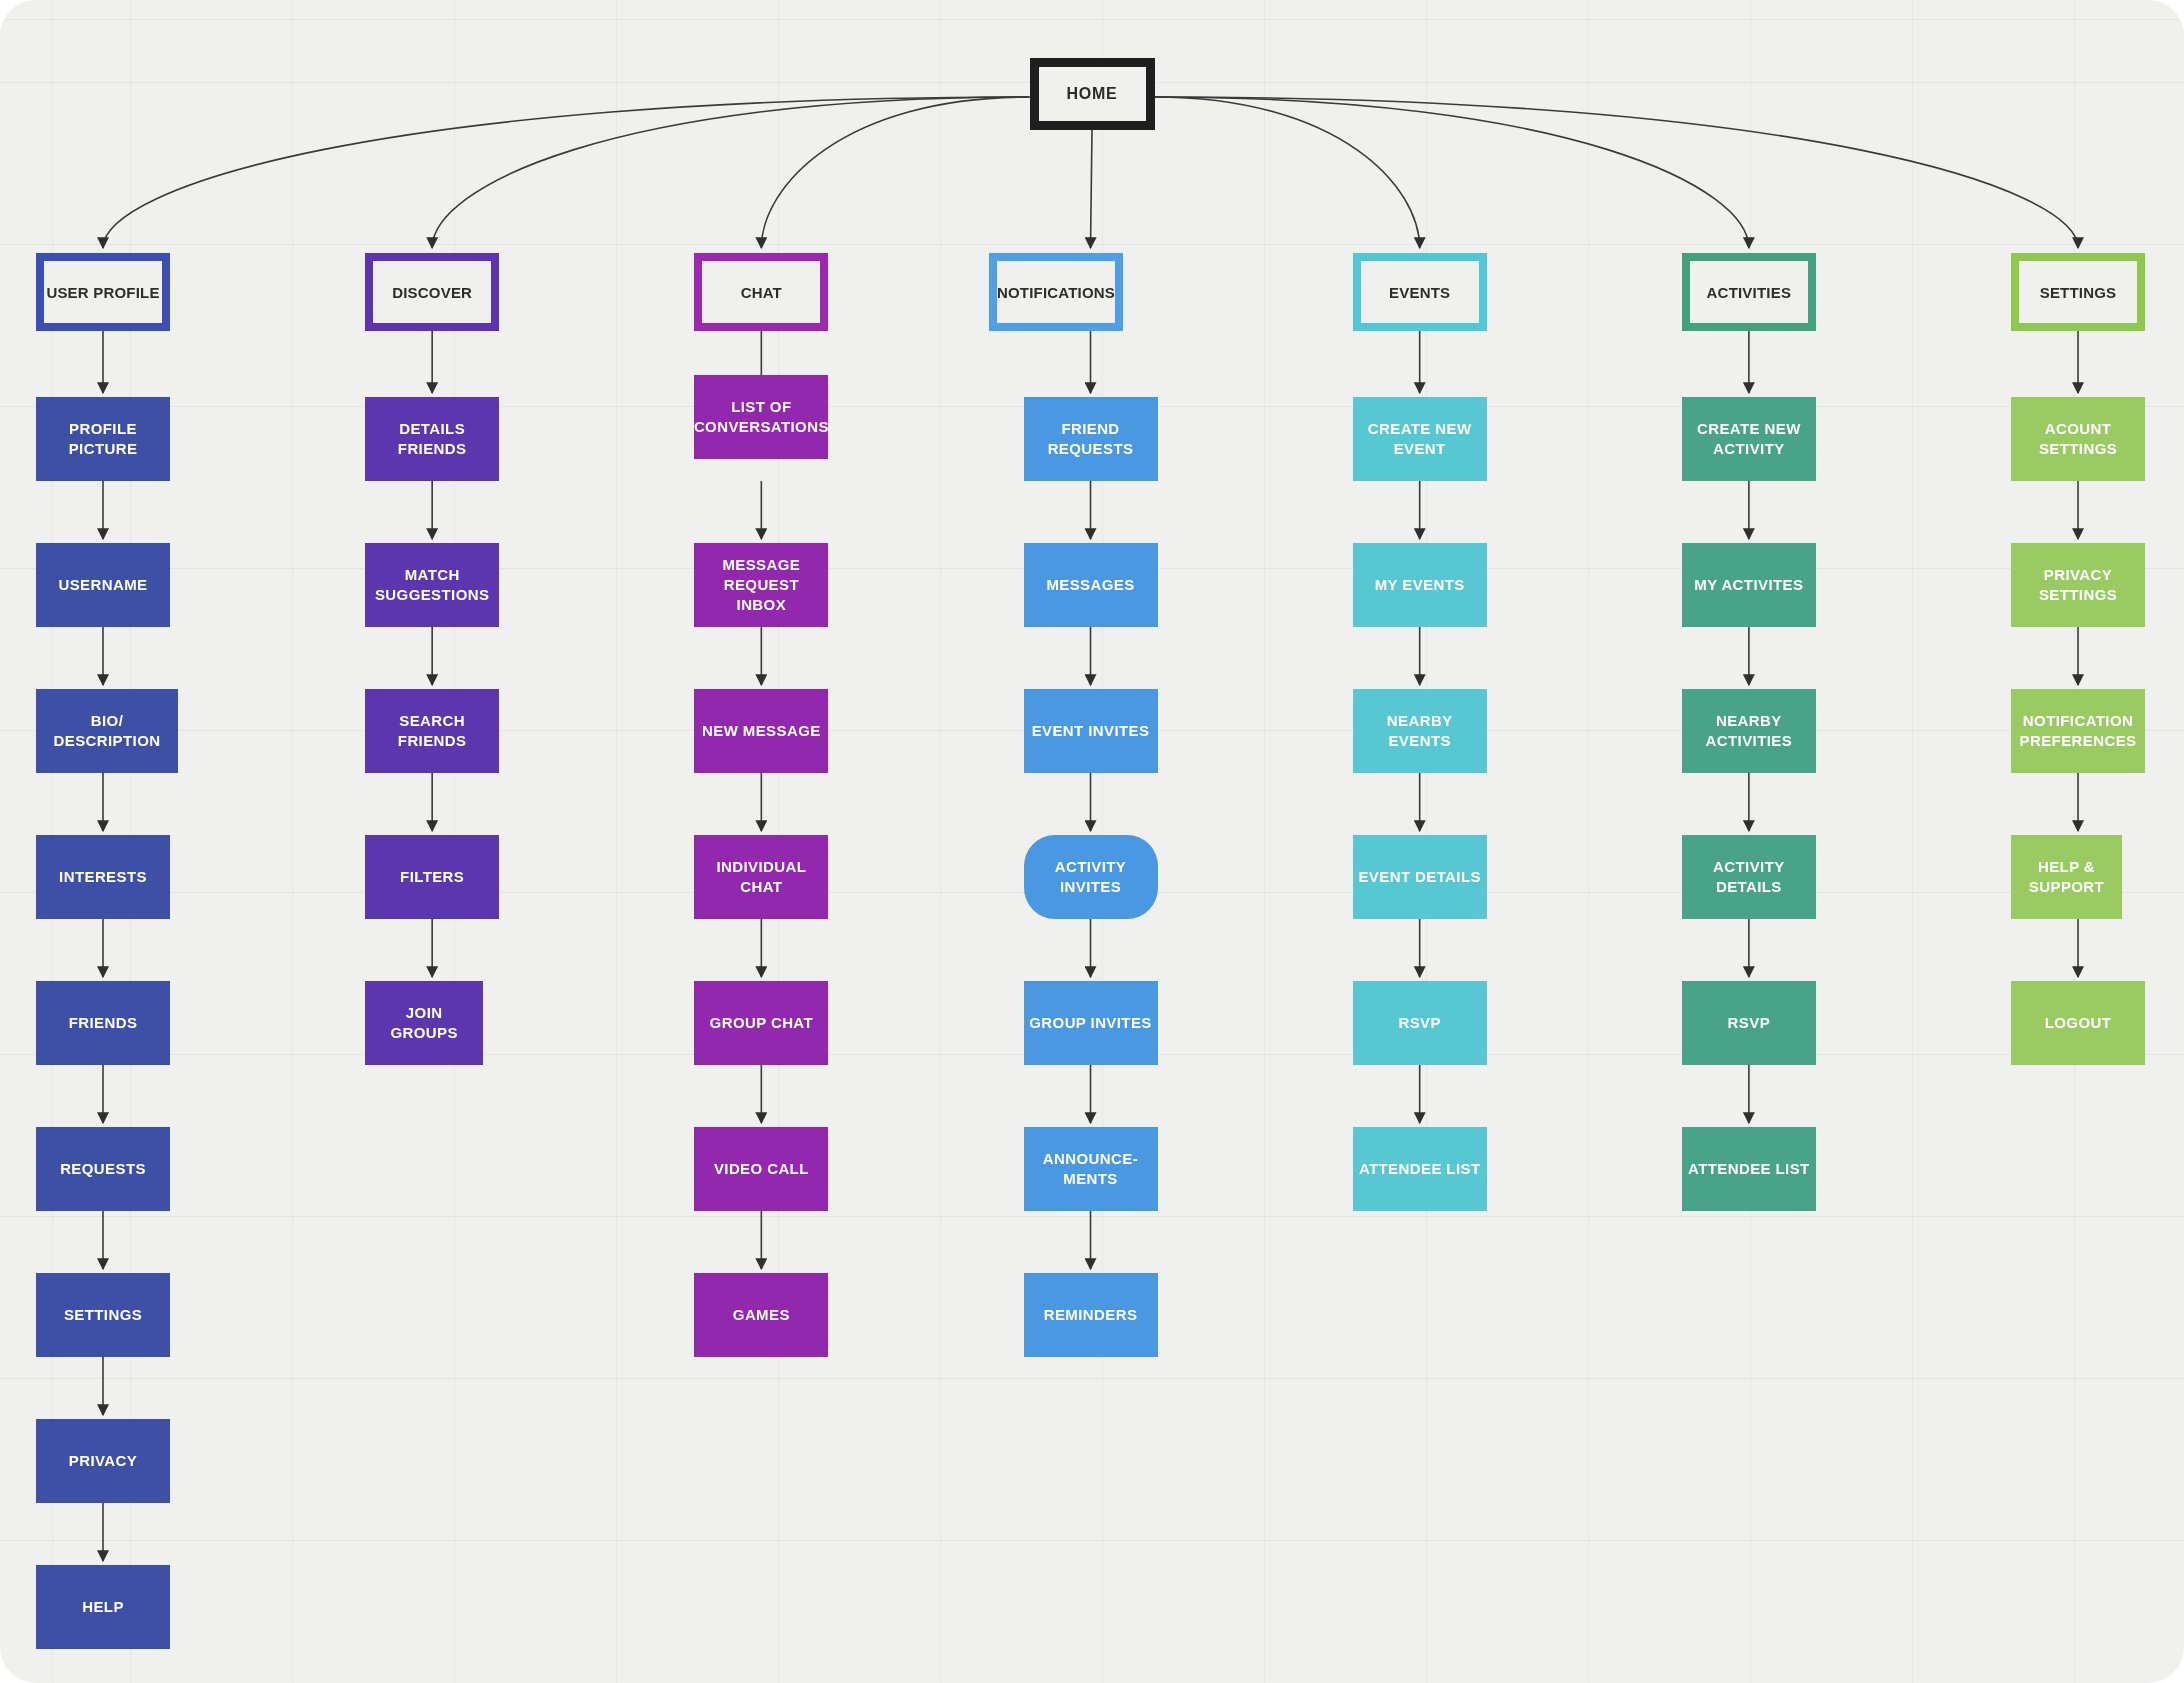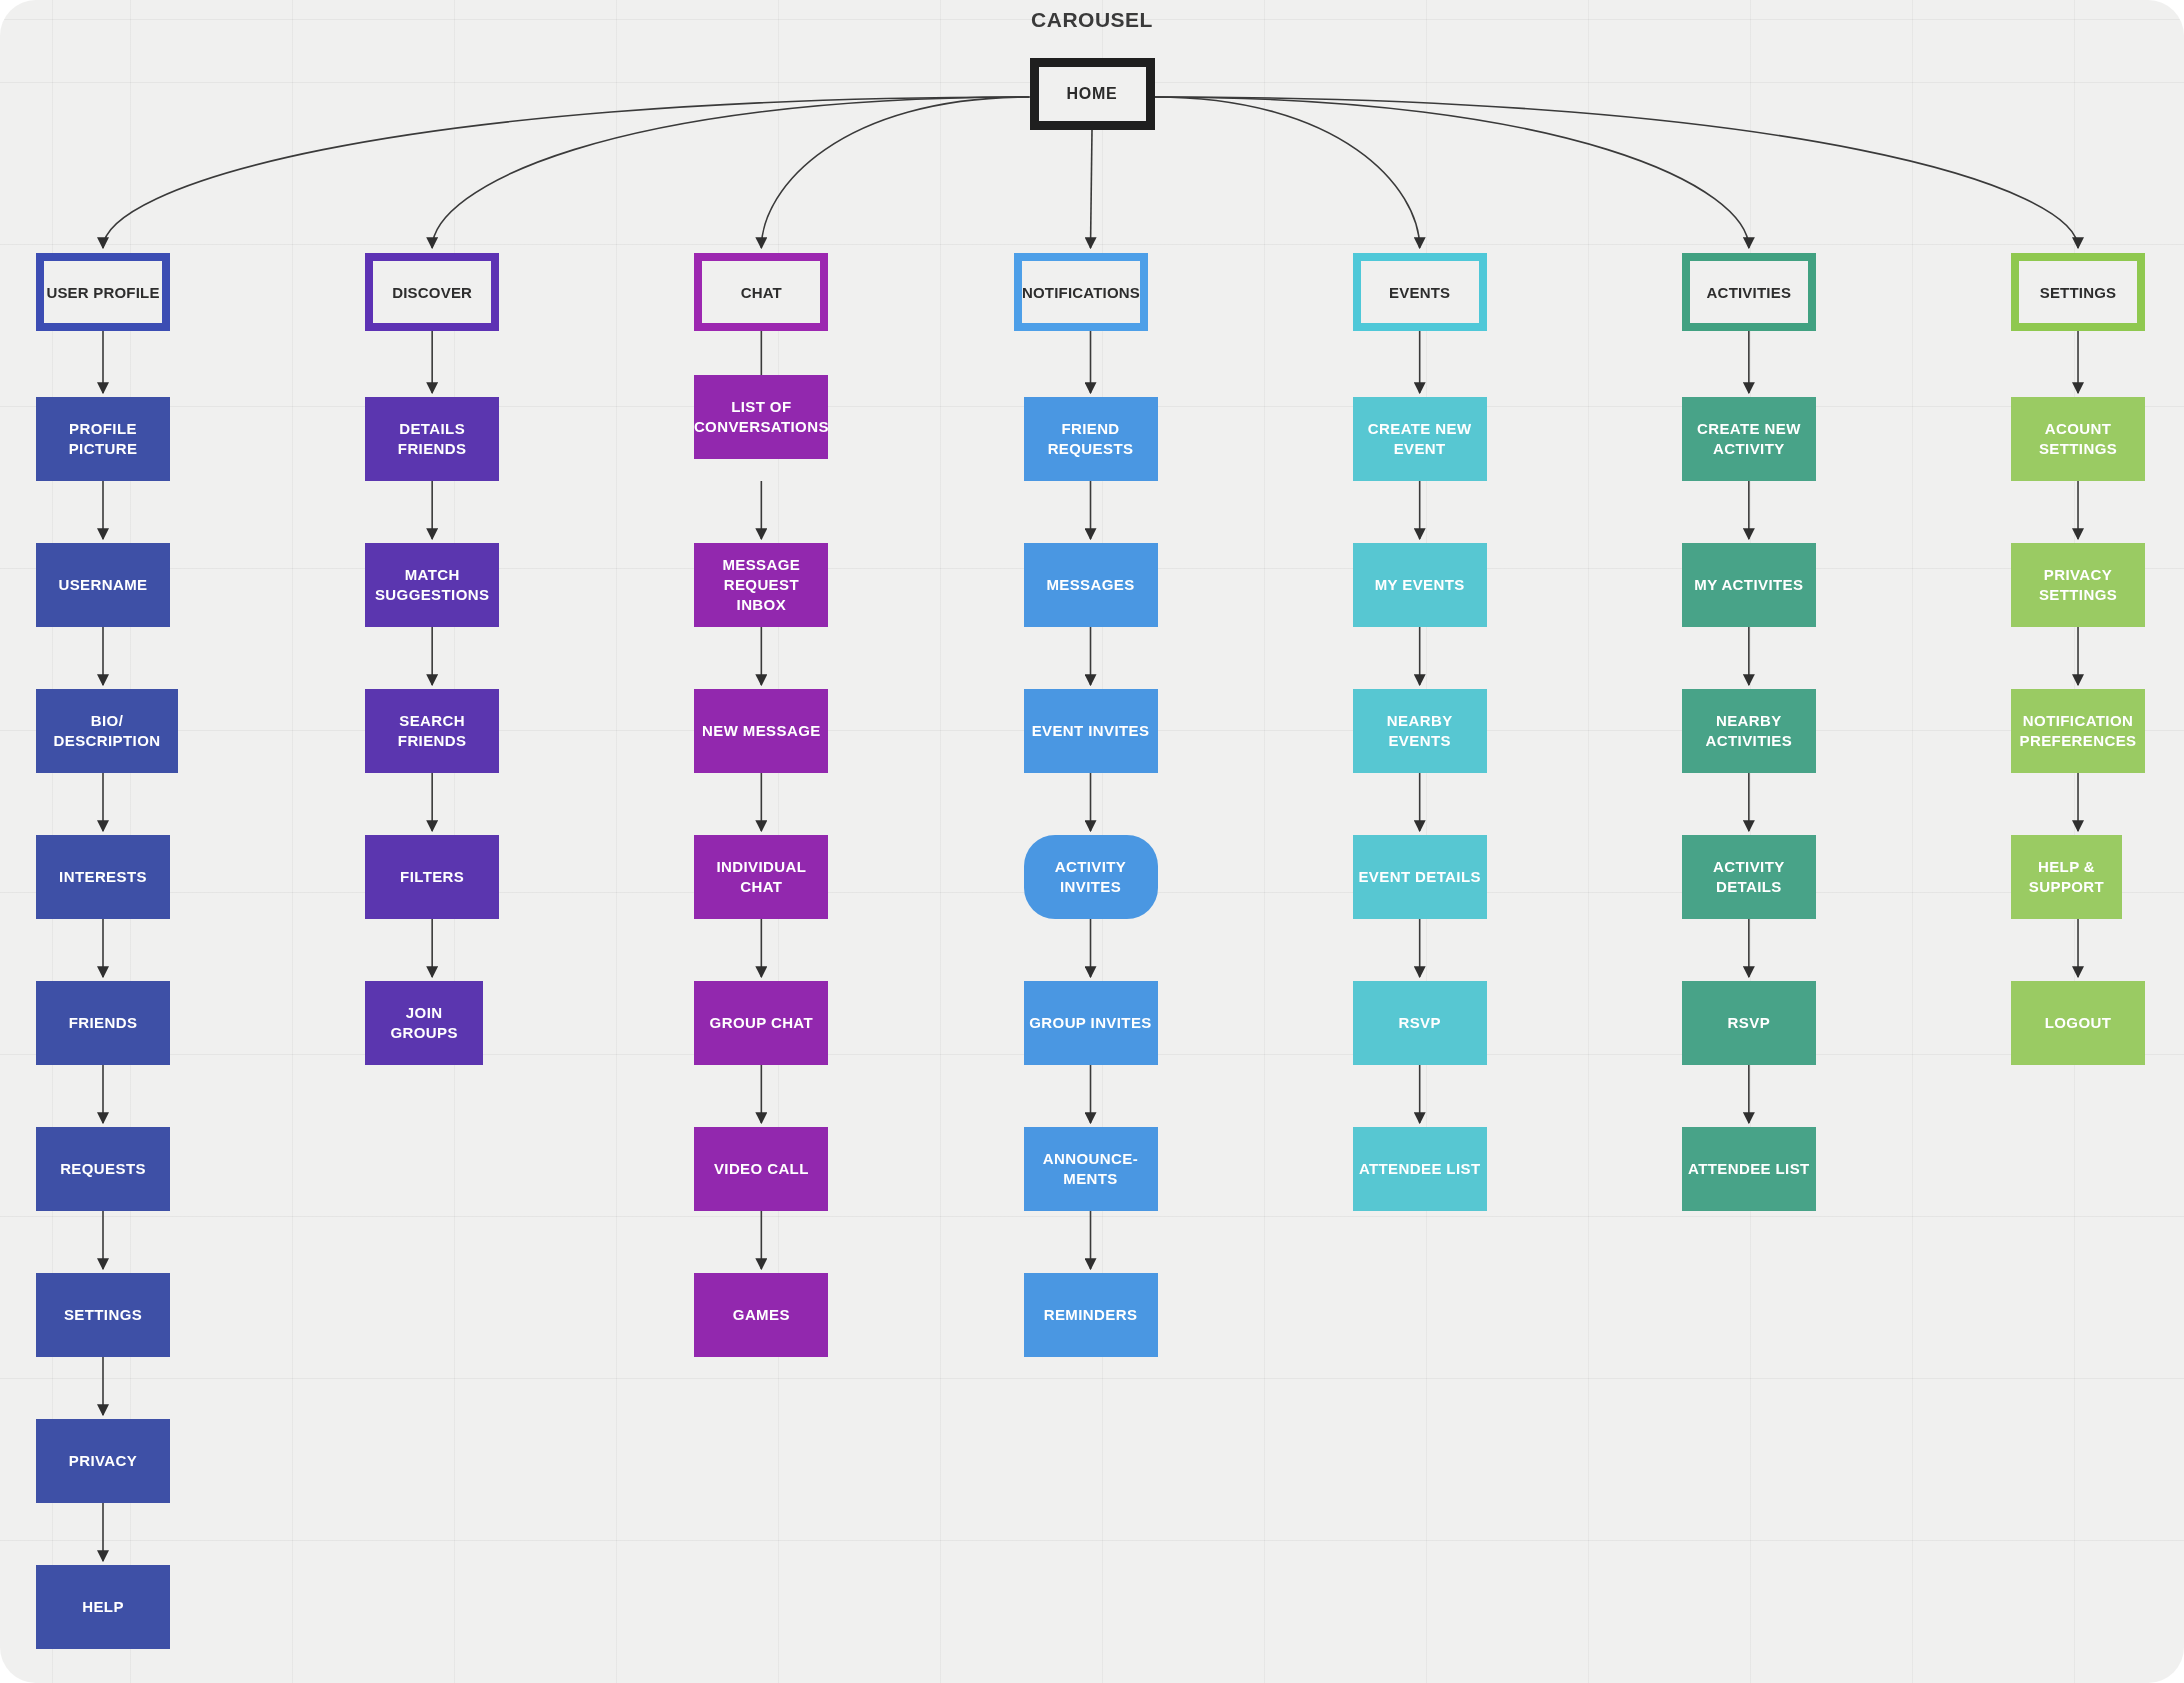--- a/index.html
+++ b/index.html
@@ -116,21 +116,20 @@
           <path d="M 1748.8500000000001 919 L 1748.8500000000001 977" marker-end="url(#arrow)"></path>
           <path d="M 1748.8500000000001 1065 L 1748.8500000000001 1123" marker-end="url(#arrow)"></path>
           <path d="M 2078.02 331 L 2078.02 393" marker-end="url(#arrow)"></path>
           <path d="M 2078.02 481 L 2078.02 539" marker-end="url(#arrow)"></path>
           <path d="M 2078.02 627 L 2078.02 685" marker-end="url(#arrow)"></path>
           <path d="M 2078.02 773 L 2078.02 831" marker-end="url(#arrow)"></path>
           <path d="M 2078.02 919 L 2078.02 977" marker-end="url(#arrow)"></path>
         </g>
     </svg>
 
-    <div class="diagram-title">CAROUSEL</div>
 
     <div class="root-node" id="root-node" style="left: 1029.5px; top: 58px; width: 125px; height: 72px; border-color: rgb(31, 31, 31);">HOME</div>
 
     <div id="nodes">
         <div class="col-header" style="left: 36px; top: 253px; width: 134px; height: 78px; border-color: rgb(60, 77, 179);">USER PROFILE</div>
         <div class="node" style="left: 36px; top: 397px; width: 134px; height: 84px; background: rgb(62, 80, 166);">PROFILE PICTURE</div>
         <div class="node" style="left: 36px; top: 543px; width: 134px; height: 84px; background: rgb(62, 80, 166);">USERNAME</div>
         <div class="node" style="left: 36px; top: 689px; width: 142px; height: 84px; background: rgb(62, 80, 166);">BIO/
 DESCRIPTION</div>
         <div class="node" style="left: 36px; top: 835px; width: 134px; height: 84px; background: rgb(62, 80, 166);">INTERESTS</div>
@@ -146,21 +145,21 @@
         <div class="node" style="left: 365.17px; top: 835px; width: 134px; height: 84px; background: rgb(91, 54, 175);">FILTERS</div>
         <div class="node" style="left: 365.17px; top: 981px; width: 118px; height: 84px; background: rgb(91, 54, 175);">JOIN GROUPS</div>
         <div class="col-header" style="left: 694.34px; top: 253px; width: 134px; height: 78px; border-color: rgb(156, 39, 176);">CHAT</div>
         <div class="node" style="left: 694.34px; top: 375px; width: 134px; height: 84px; background: rgb(146, 40, 174);">LIST OF CONVERSATIONS</div>
         <div class="node" style="left: 694.34px; top: 543px; width: 134px; height: 84px; background: rgb(146, 40, 174);">MESSAGE REQUEST INBOX</div>
         <div class="node" style="left: 694.34px; top: 689px; width: 134px; height: 84px; background: rgb(146, 40, 174);">NEW MESSAGE</div>
         <div class="node" style="left: 694.34px; top: 835px; width: 134px; height: 84px; background: rgb(146, 40, 174);">INDIVIDUAL CHAT</div>
         <div class="node" style="left: 694.34px; top: 981px; width: 134px; height: 84px; background: rgb(146, 40, 174);">GROUP CHAT</div>
         <div class="node" style="left: 694.34px; top: 1127px; width: 134px; height: 84px; background: rgb(146, 40, 174);">VIDEO CALL</div>
         <div class="node" style="left: 694.34px; top: 1273px; width: 134px; height: 84px; background: rgb(146, 40, 174);">GAMES</div>
-        <div class="col-header" style="left: 1014px; top: 253px; width: 134px; height: 78px; border-color: rgb(77, 159, 232);">NOTIFICATIONS</div>
+        <div class="col-header" style="left: 989px; top: 253px; width: 134px; height: 78px; border-color: rgb(77, 159, 232);">NOTIFICATIONS</div>
         <div class="node" style="left: 1023.51px; top: 397px; width: 134px; height: 84px; background: rgb(74, 151, 226);">FRIEND REQUESTS</div>
         <div class="node" style="left: 1023.51px; top: 543px; width: 134px; height: 84px; background: rgb(74, 151, 226);">MESSAGES</div>
         <div class="node" style="left: 1023.51px; top: 689px; width: 134px; height: 84px; background: rgb(74, 151, 226);">EVENT INVITES</div>
         <div class="node" style="left: 1023.51px; top: 835px; width: 134px; height: 84px; background: rgb(74, 151, 226); border-radius: 31px;">ACTIVITY INVITES</div>
         <div class="node" style="left: 1023.51px; top: 981px; width: 134px; height: 84px; background: rgb(74, 151, 226);">GROUP INVITES</div>
         <div class="node" style="left: 1023.51px; top: 1127px; width: 134px; height: 84px; background: rgb(74, 151, 226);">ANNOUNCE-
 MENTS</div>
         <div class="node" style="left: 1023.51px; top: 1273px; width: 134px; height: 84px; background: rgb(74, 151, 226);">REMINDERS</div>
         <div class="col-header" style="left: 1352.68px; top: 253px; width: 134px; height: 78px; border-color: rgb(79, 200, 216);">EVENTS</div>
         <div class="node" style="left: 1352.68px; top: 397px; width: 134px; height: 84px; background: rgb(87, 199, 210);">CREATE NEW EVENT</div>

